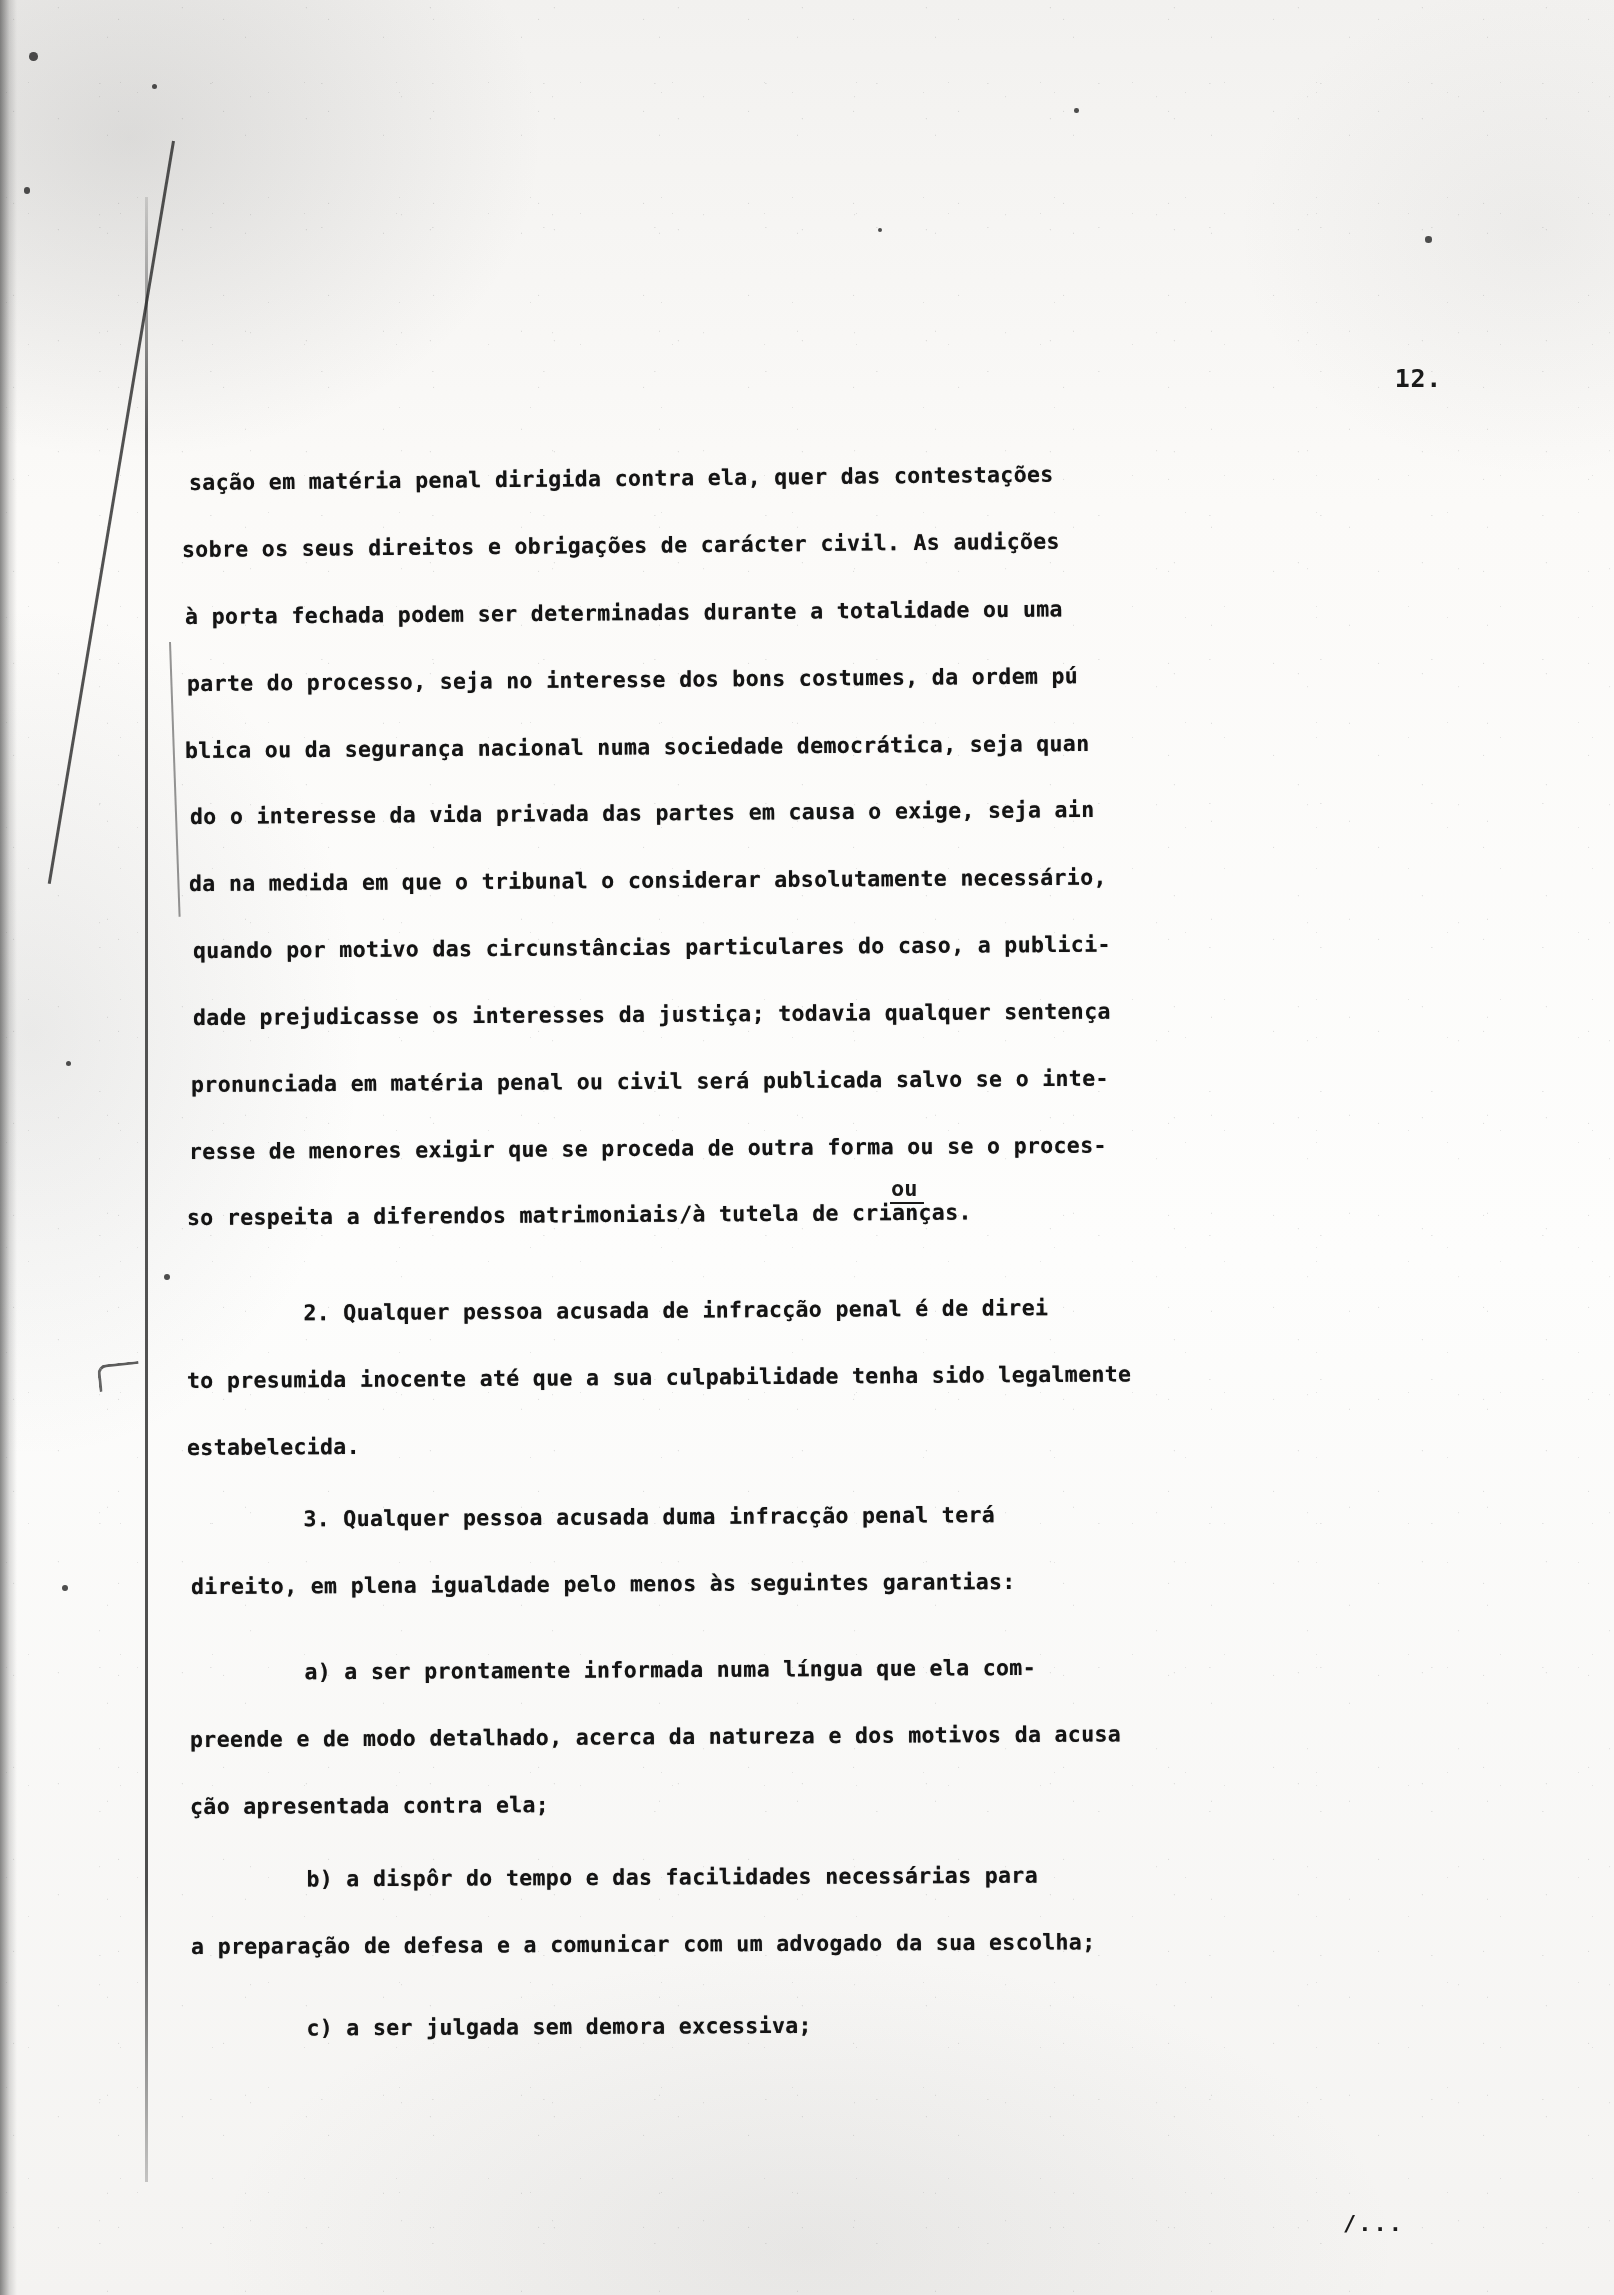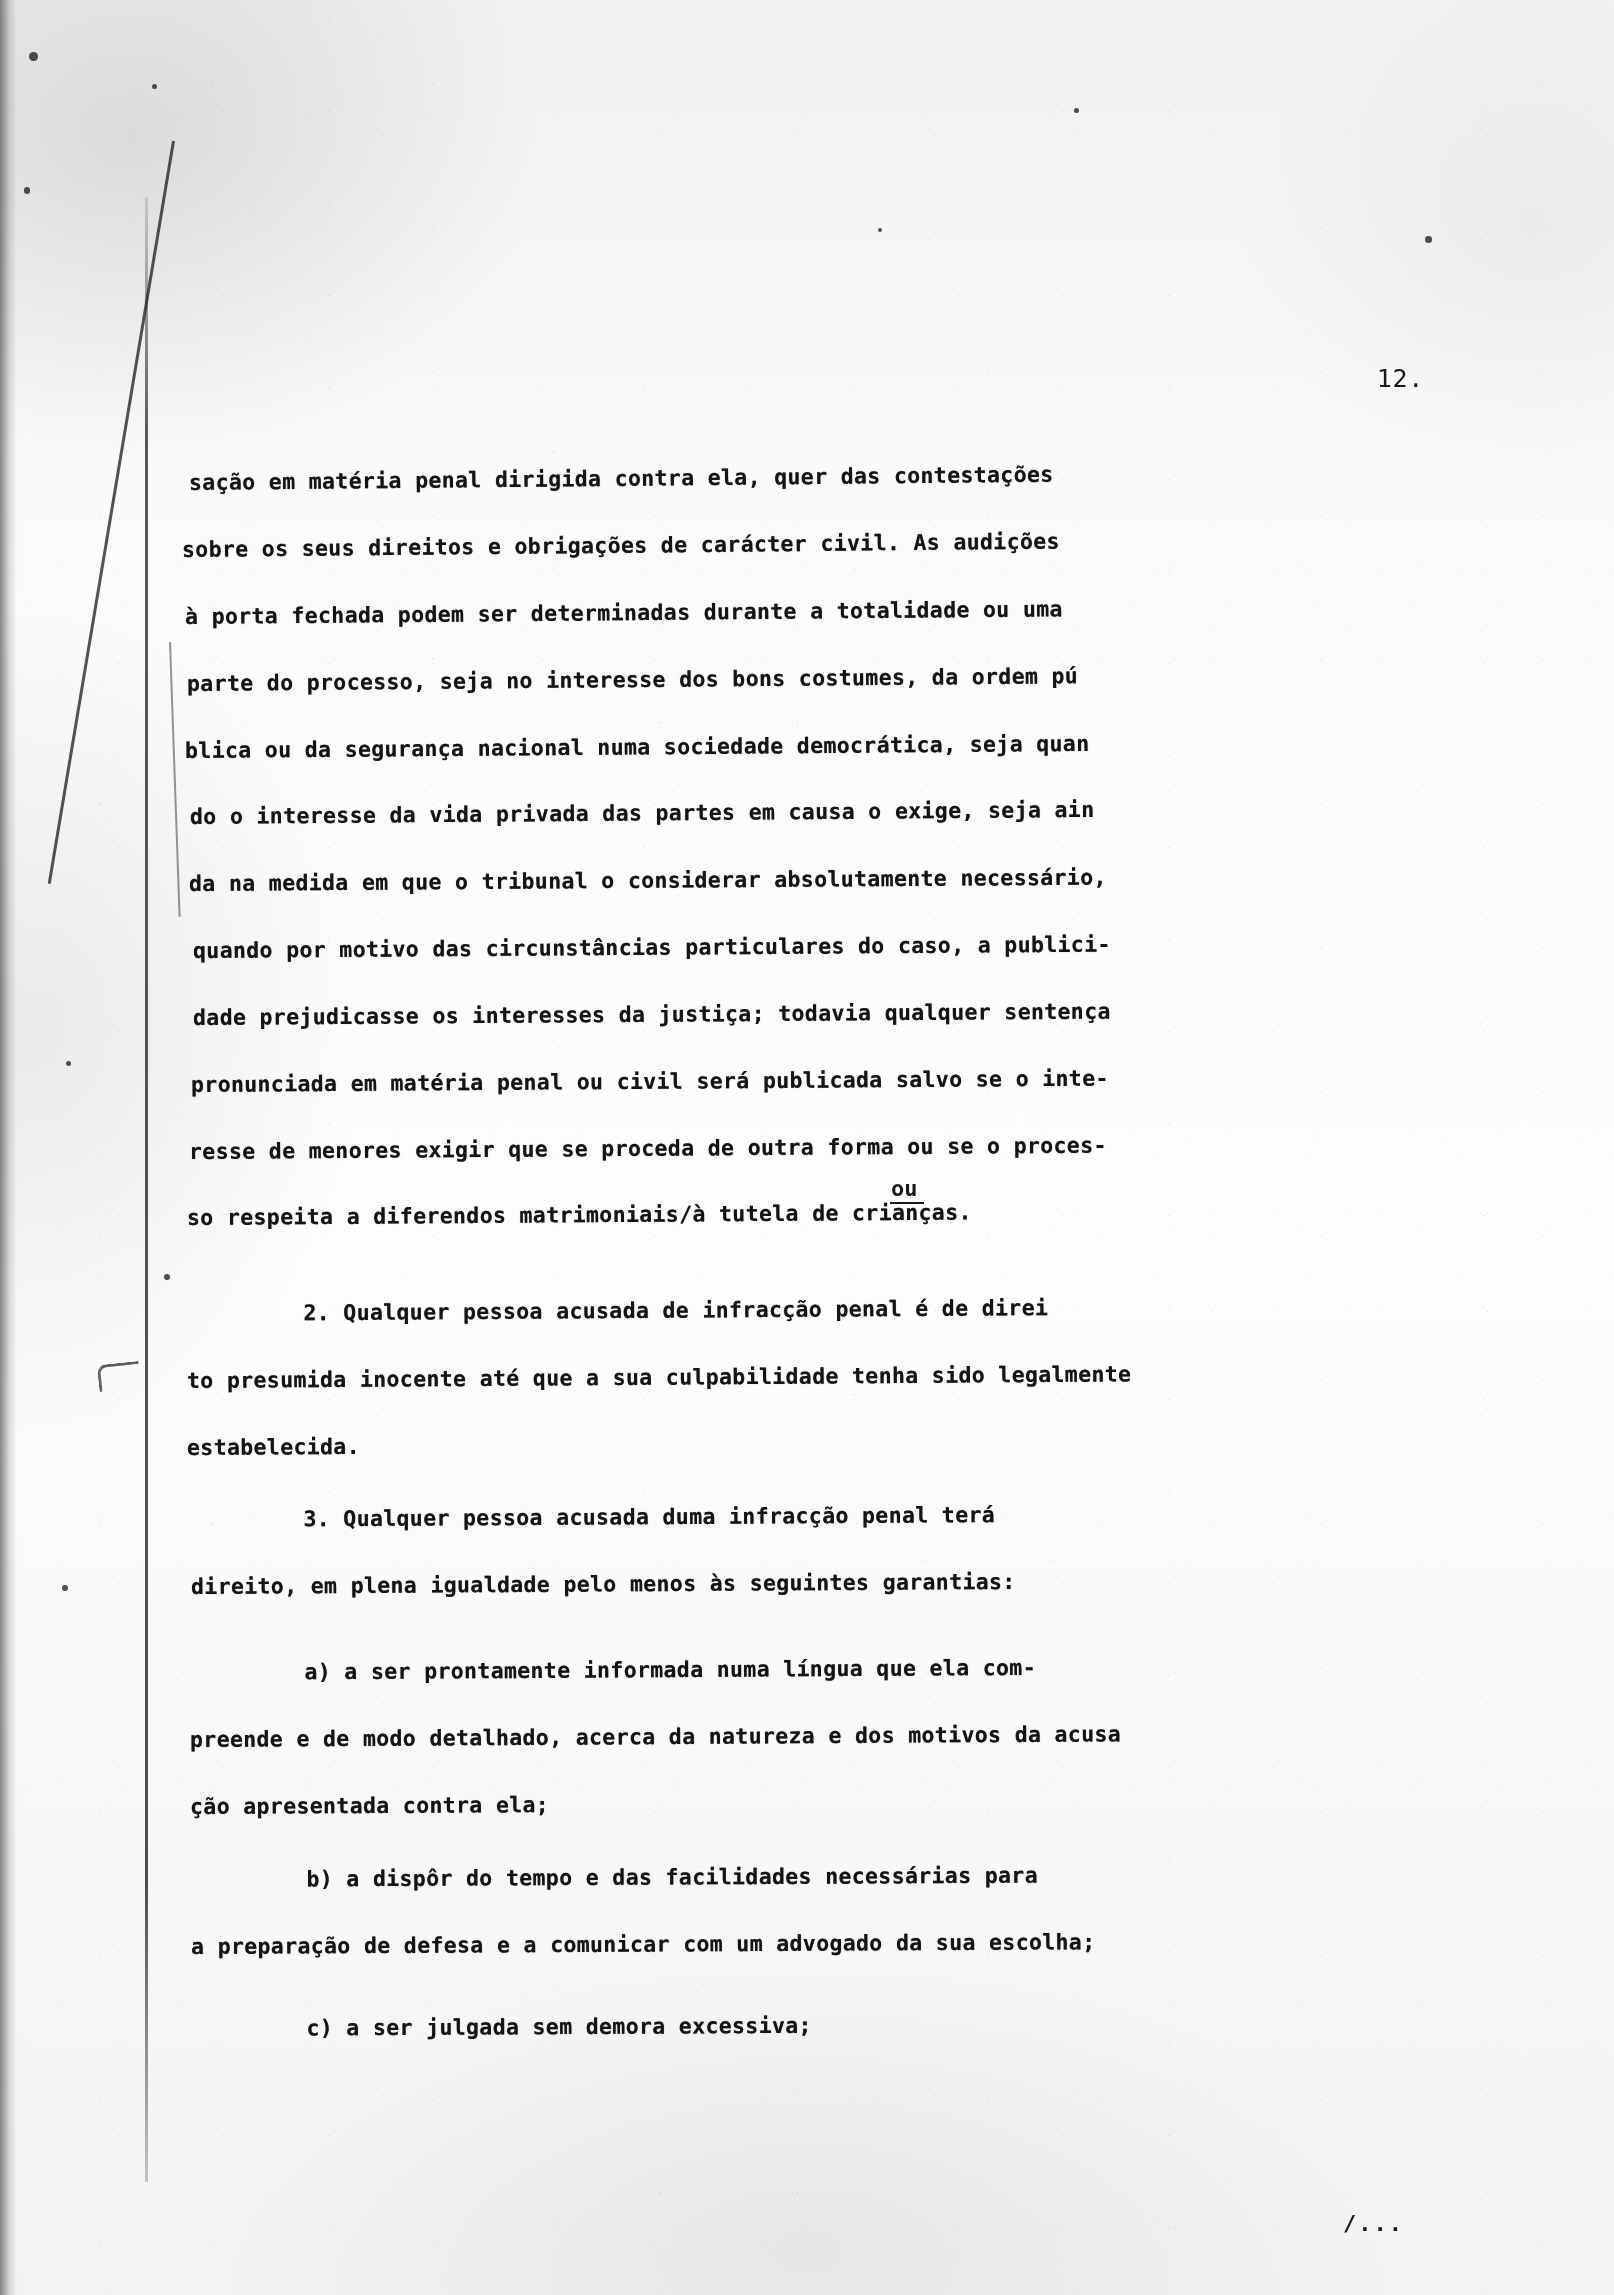--- a/index.html
+++ b/index.html
@@ -101,25 +101,25 @@
     color: #141414;
     font-family: "DejaVu Sans Mono", monospace;
     font-size: 21.6px;
     letter-spacing: 0.3px;
     font-weight: 700;
     text-shadow: 0 0 0.8px rgba(20,20,20,0.55);
     transform-origin: left center;
   }
   .pgnum {
     position: absolute;
-    right: 190px;
+    right: 172px;
     top: 364px;
     font-family: "DejaVu Sans Mono", monospace;
     font-size: 25px;
-    font-weight: 400;
+    font-weight: 700;
     color: #1a1a1a;
     letter-spacing: 0.7px;
   }
   .footmark {
     position: absolute;
     right: 210px;
     bottom: 59px;
     font-family: "DejaVu Sans Mono", monospace;
     font-size: 22px;
     font-weight: 700;

